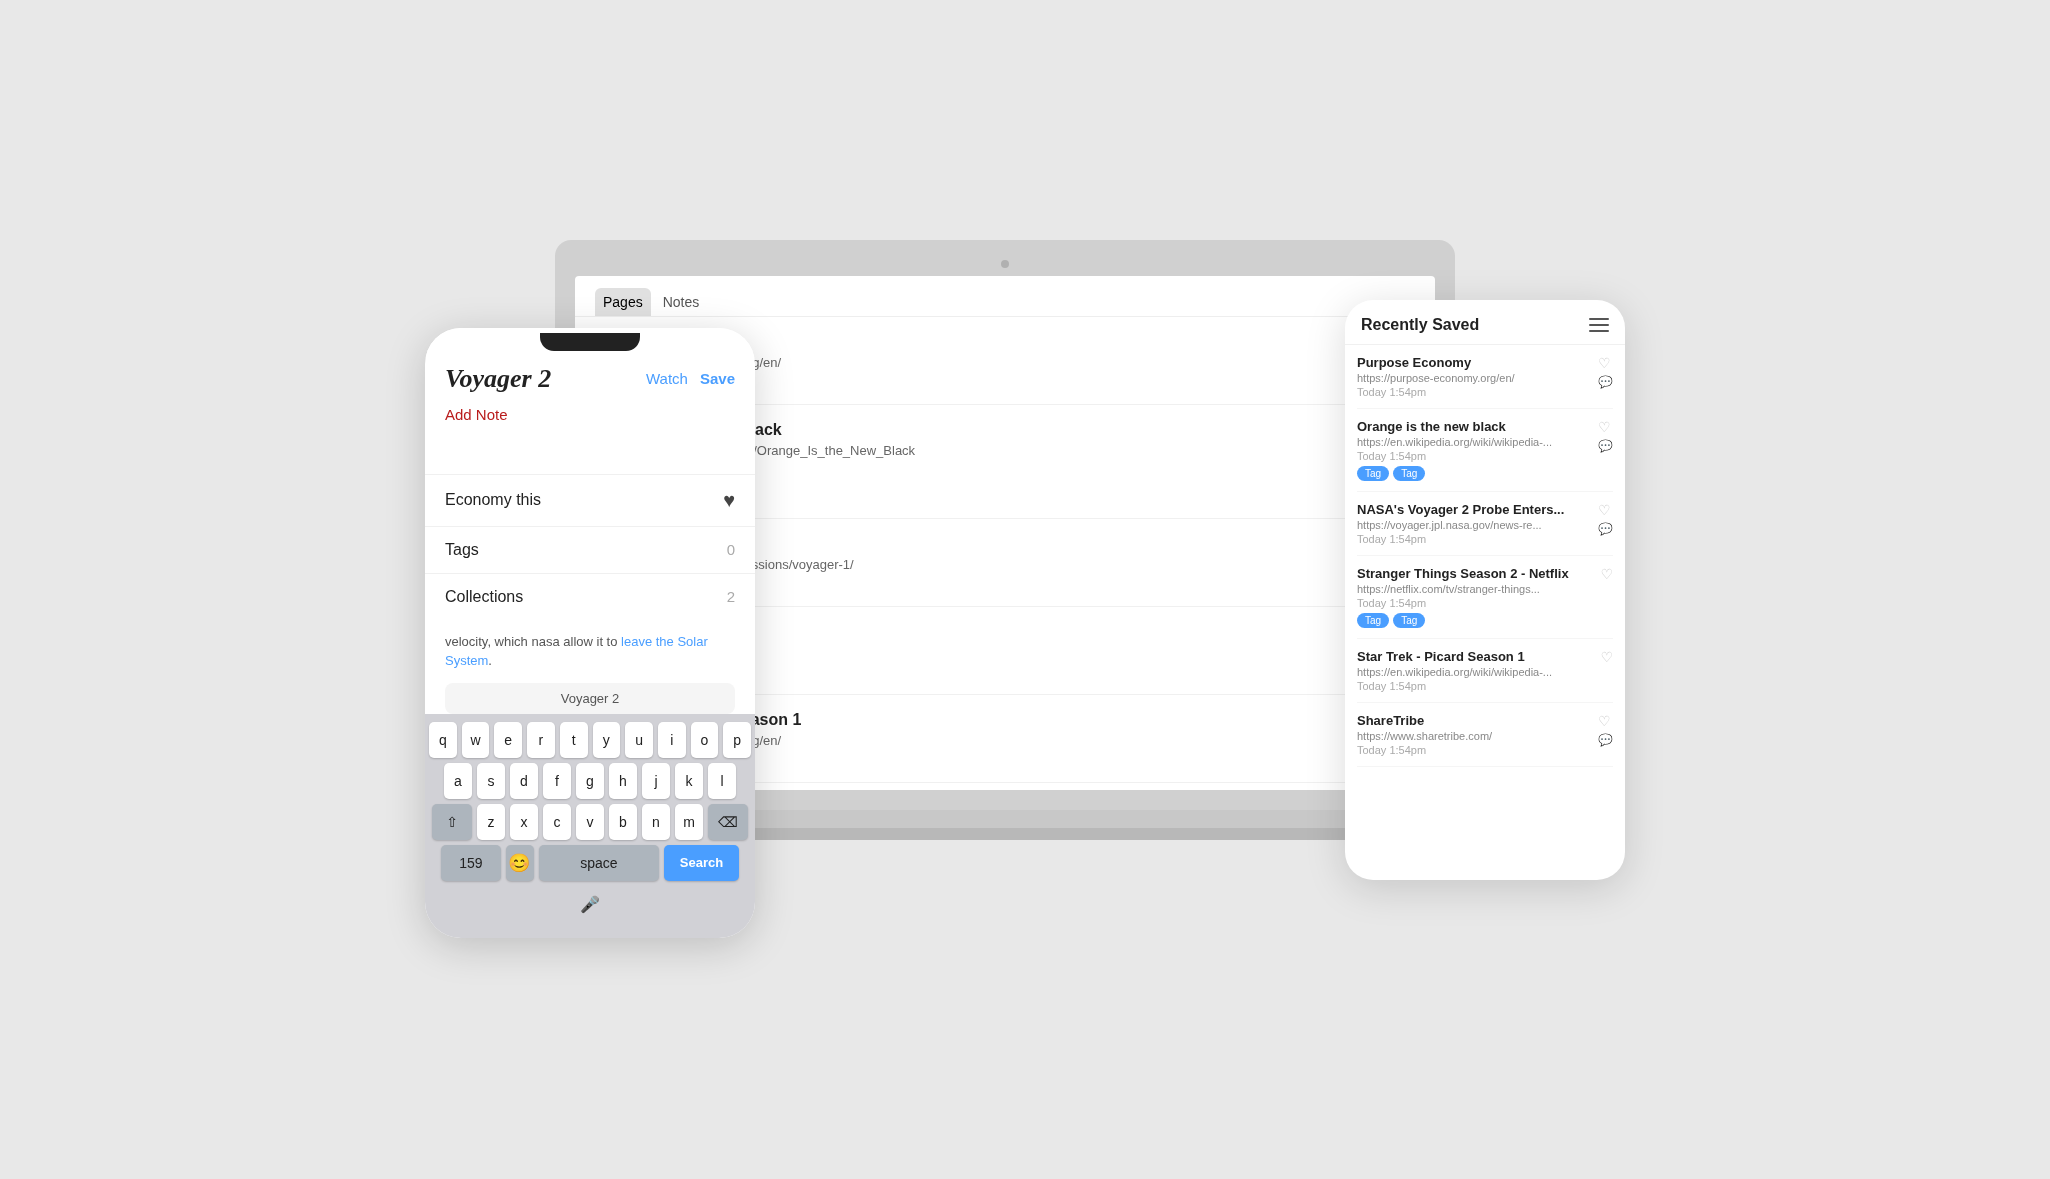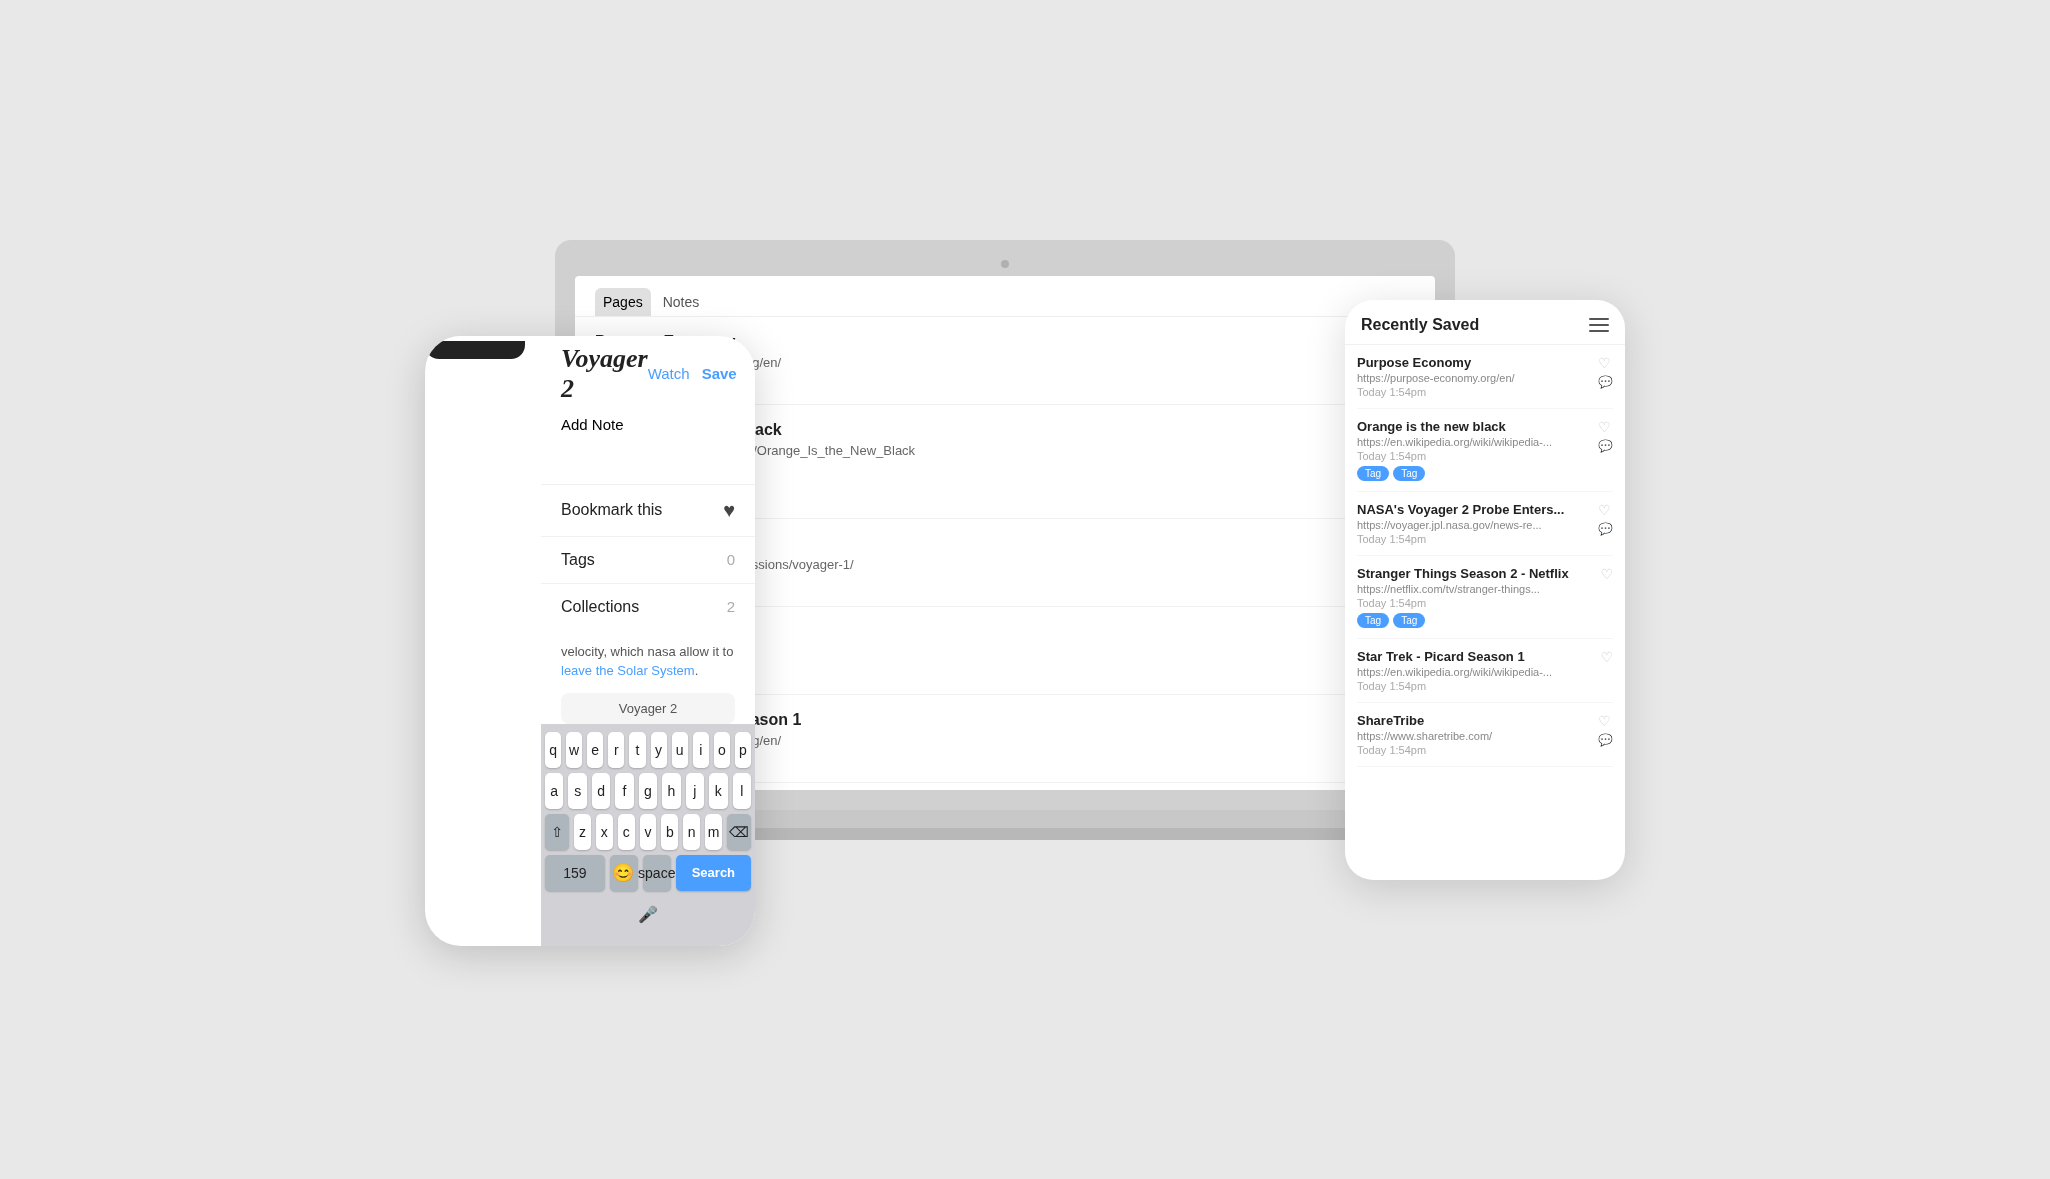--- a/index.html
+++ b/index.html
@@ -246,30 +246,29 @@
       color: white;
       font-size: 10px;
       padding: 2px 8px;
       border-radius: 10px;
     }
 
     
     .phone-left {
       position: absolute;
       left: 0;
-      top: 96px;
+      top: 88px;
       width: 330px;
       height: 610px;
       background: white;
       border-radius: 36px;
       box-shadow: 0 8px 40px rgba(0,0,0,0.18);
       overflow: hidden;
       display: flex;
-      flex-direction: row;
-      gap: 16px;
+      flex-direction: column;
     }
     .phone-left-notch {
       height: 28px;
       background: white;
       display: flex;
       align-items: center;
       justify-content: center;
     }
     .notch {
       width: 100px;
@@ -314,21 +313,21 @@
       cursor: pointer;
       background: none;
       border: none;
     }
 
     .add-note-area {
       margin: 0 20px 8px;
       min-height: 60px;
     }
     .add-note-placeholder {
-      color: #000000;
+      color: #b91c1c;
       font-size: 15px;
     }
 
     .phone-menu-item {
       padding: 14px 20px;
       border-top: 1px solid #f0f0f0;
       display: flex;
       justify-content: space-between;
       align-items: center;
       cursor: pointer;
@@ -590,21 +589,21 @@
           <button class="cancel-btn">Watch</button>
           <button class="save-btn">Save</button>
         </div>
       </div>
 
       <div class="add-note-area">
         <span class="add-note-placeholder">Add Note</span>
       </div>
 
       <div class="phone-menu-item">
-        <span class="phone-menu-label">Bookmark this</span>
+        <span class="phone-menu-label">Economy this</span>
         <span class="phone-menu-heart">♥</span>
       </div>
 
       <div class="phone-menu-item">
         <span class="phone-menu-label">Tags</span>
         <span class="phone-menu-value">0</span>
       </div>
 
       <div class="phone-menu-item">
         <span class="phone-menu-label">Collections</span>

